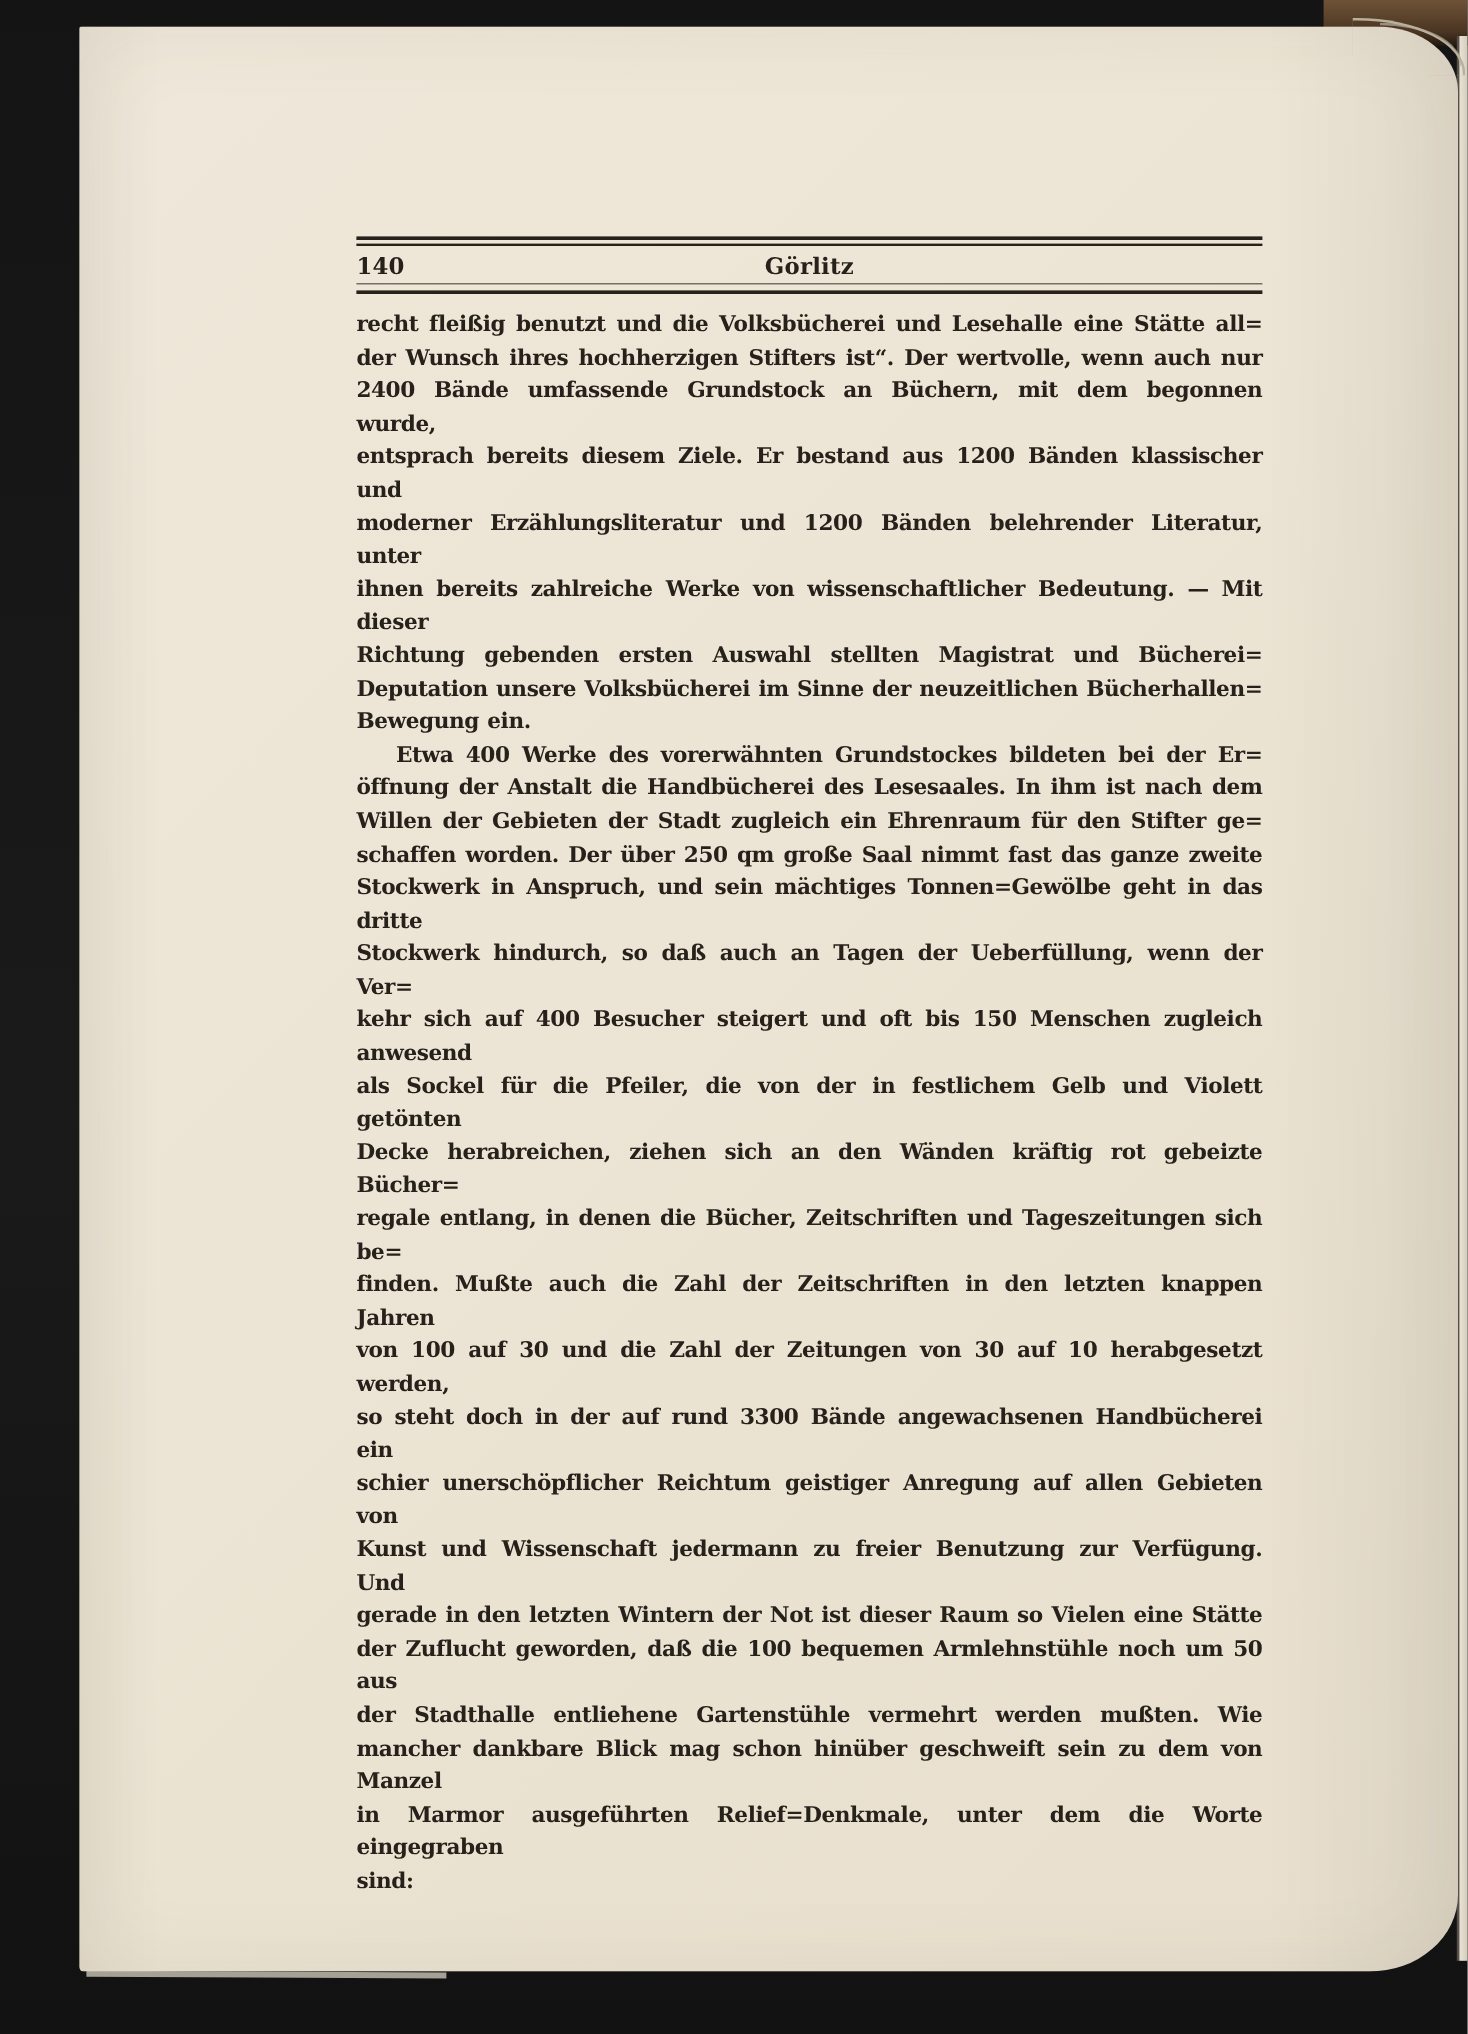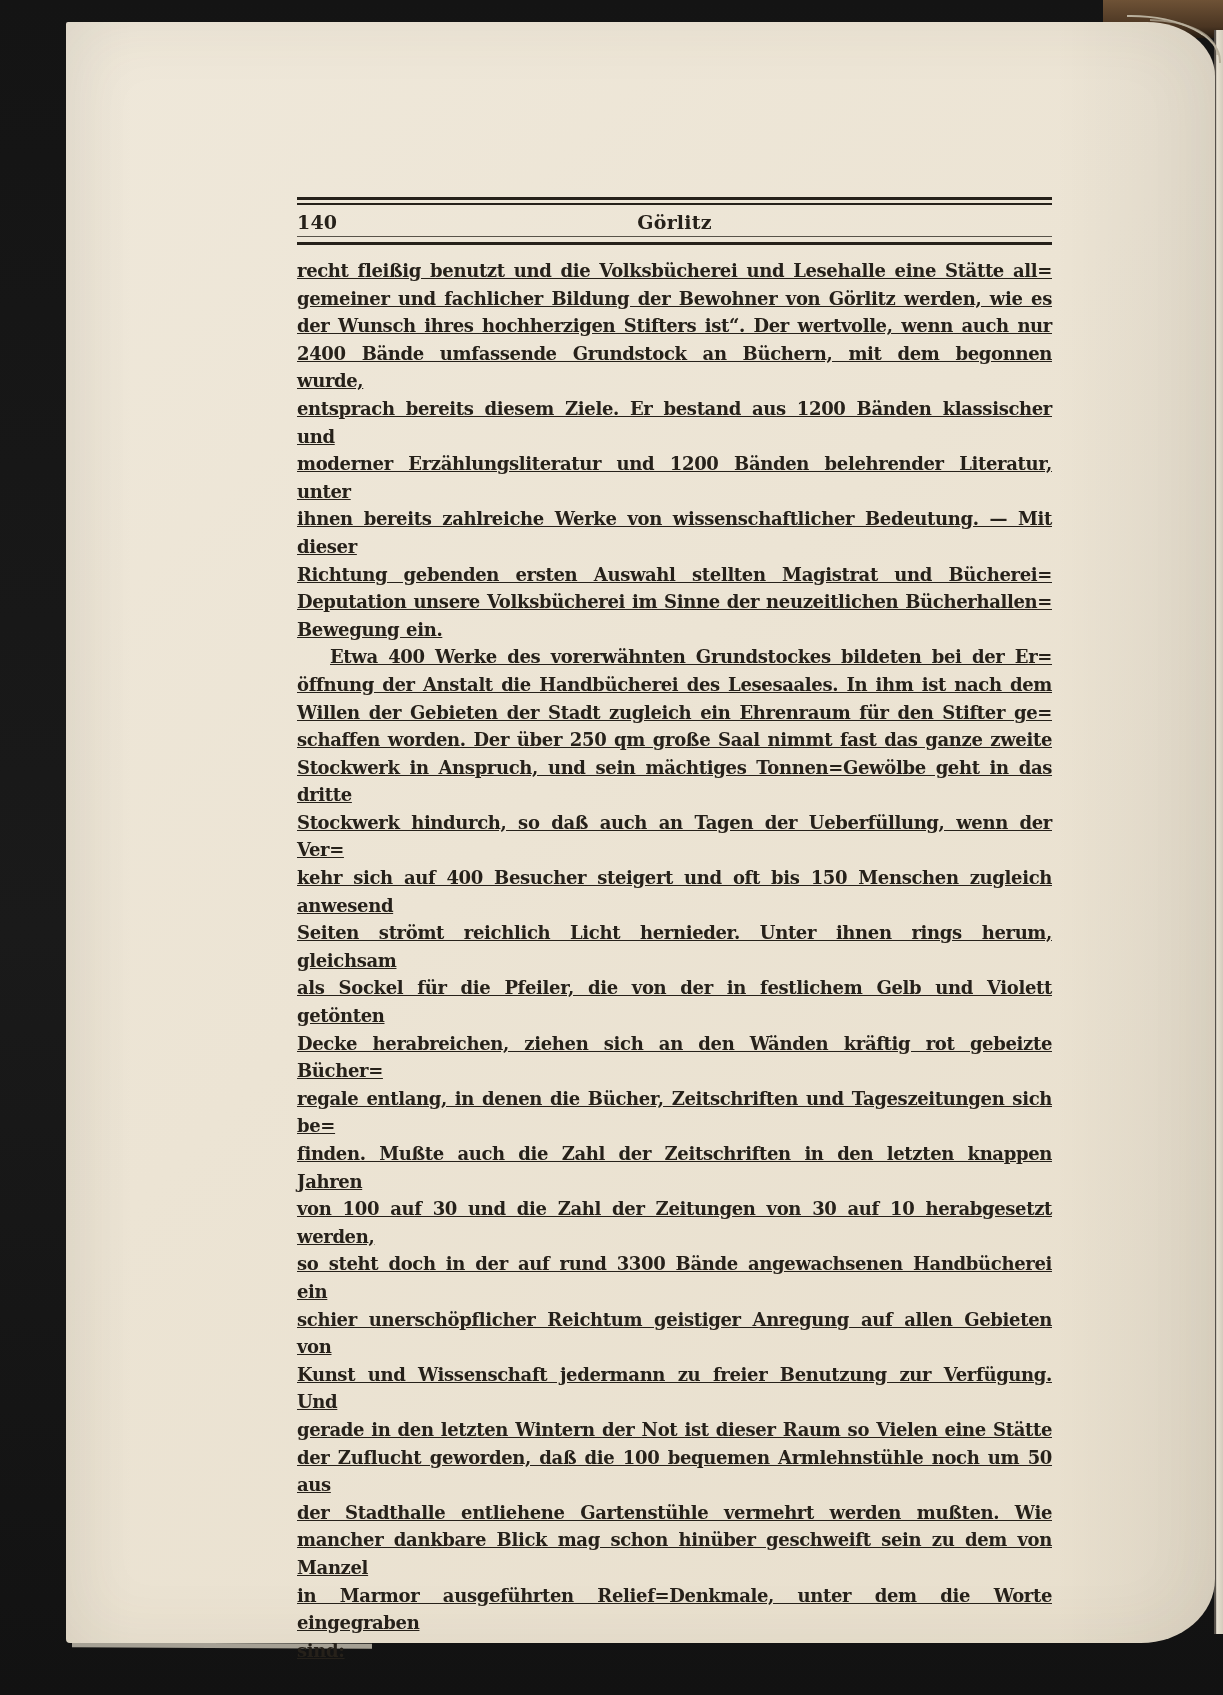--- a/index.html
+++ b/index.html
@@ -67,21 +67,20 @@
   .rule-c{height:3px;margin-top:5px;}
 
   
   #text-block{margin-top:12px;}
   .para{margin:0;}
   .line{
     font-size:18px;font-weight:700;line-height:27.6px;
     letter-spacing:-0.35px;word-spacing:1px;
     text-align:justify;text-align-last:justify;
     white-space:normal;
-    text-decoration:underline;
   }
   .line.last{text-align-last:left;}
   .line.first-indent{text-indent:33px;}
 </style>
 </head>
 <body>
 
 <div class="stage">
 
   <div class="binding-patch"></div>
@@ -102,39 +101,37 @@
           <span class="ttl">Görlitz</span>
           <span></span>
         </div>
         <div class="rule rule-hair"></div>
         <div class="rule rule-c"></div>
       </header>
 
       <main id="text-block">
           <div class="para">
             <div class="line">recht fleißig benutzt und die Volksbücherei und Lesehalle eine Stätte all=</div>
-            <div class="line">gemeiner und fachlicher Bildung der Bewohner von Görlitz werden, wie es</div>
             <div class="line">der Wunsch ihres hochherzigen Stifters ist“.  Der wertvolle, wenn auch nur</div>
             <div class="line">2400 Bände umfassende Grundstock an Büchern, mit dem begonnen wurde,</div>
             <div class="line">entsprach bereits diesem Ziele.  Er bestand aus 1200 Bänden klassischer und</div>
             <div class="line">moderner Erzählungsliteratur und 1200 Bänden belehrender Literatur, unter</div>
             <div class="line">ihnen bereits zahlreiche Werke von wissenschaftlicher Bedeutung. — Mit dieser</div>
             <div class="line">Richtung gebenden ersten Auswahl stellten Magistrat und Bücherei=</div>
             <div class="line">Deputation unsere Volksbücherei im Sinne der neuzeitlichen Bücherhallen=</div>
             <div class="line last">Bewegung ein.</div>
           </div>
           <div class="para">
             <div class="line first-indent">Etwa 400 Werke des vorerwähnten Grundstockes bildeten bei der Er=</div>
             <div class="line">öffnung der Anstalt die Handbücherei des Lesesaales.  In ihm ist nach dem</div>
             <div class="line">Willen der Gebieten der Stadt zugleich ein Ehrenraum für den Stifter ge=</div>
             <div class="line">schaffen worden.  Der über 250 qm große Saal nimmt fast das ganze zweite</div>
             <div class="line">Stockwerk in Anspruch, und sein mächtiges Tonnen=Gewölbe geht in das dritte</div>
             <div class="line">Stockwerk hindurch, so daß auch an Tagen der Ueberfüllung, wenn der Ver=</div>
             <div class="line">kehr sich auf 400 Besucher steigert und oft bis 150 Menschen zugleich anwesend</div>
-            <div class="line">Seiten strömt reichlich Licht hernieder.  Unter ihnen rings herum, gleichsam</div>
             <div class="line">als Sockel für die Pfeiler, die von der in festlichem Gelb und Violett getönten</div>
             <div class="line">Decke herabreichen, ziehen sich an den Wänden kräftig rot gebeizte Bücher=</div>
             <div class="line">regale entlang, in denen die Bücher, Zeitschriften und Tageszeitungen sich be=</div>
             <div class="line">finden.  Mußte auch die Zahl der Zeitschriften in den letzten knappen Jahren</div>
             <div class="line">von 100 auf 30 und die Zahl der Zeitungen von 30 auf 10 herabgesetzt werden,</div>
             <div class="line">so steht doch in der auf rund 3300 Bände angewachsenen Handbücherei ein</div>
             <div class="line">schier unerschöpflicher Reichtum geistiger Anregung auf allen Gebieten von</div>
             <div class="line">Kunst und Wissenschaft jedermann zu freier Benutzung zur Verfügung.  Und</div>
             <div class="line">gerade in den letzten Wintern der Not ist dieser Raum so Vielen eine Stätte</div>
             <div class="line">der Zuflucht geworden, daß die 100 bequemen Armlehnstühle noch um 50 aus</div>

